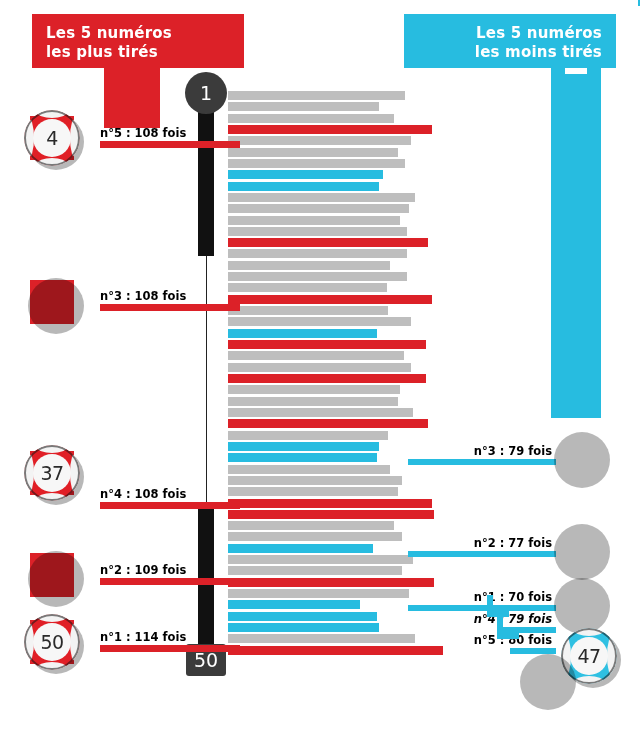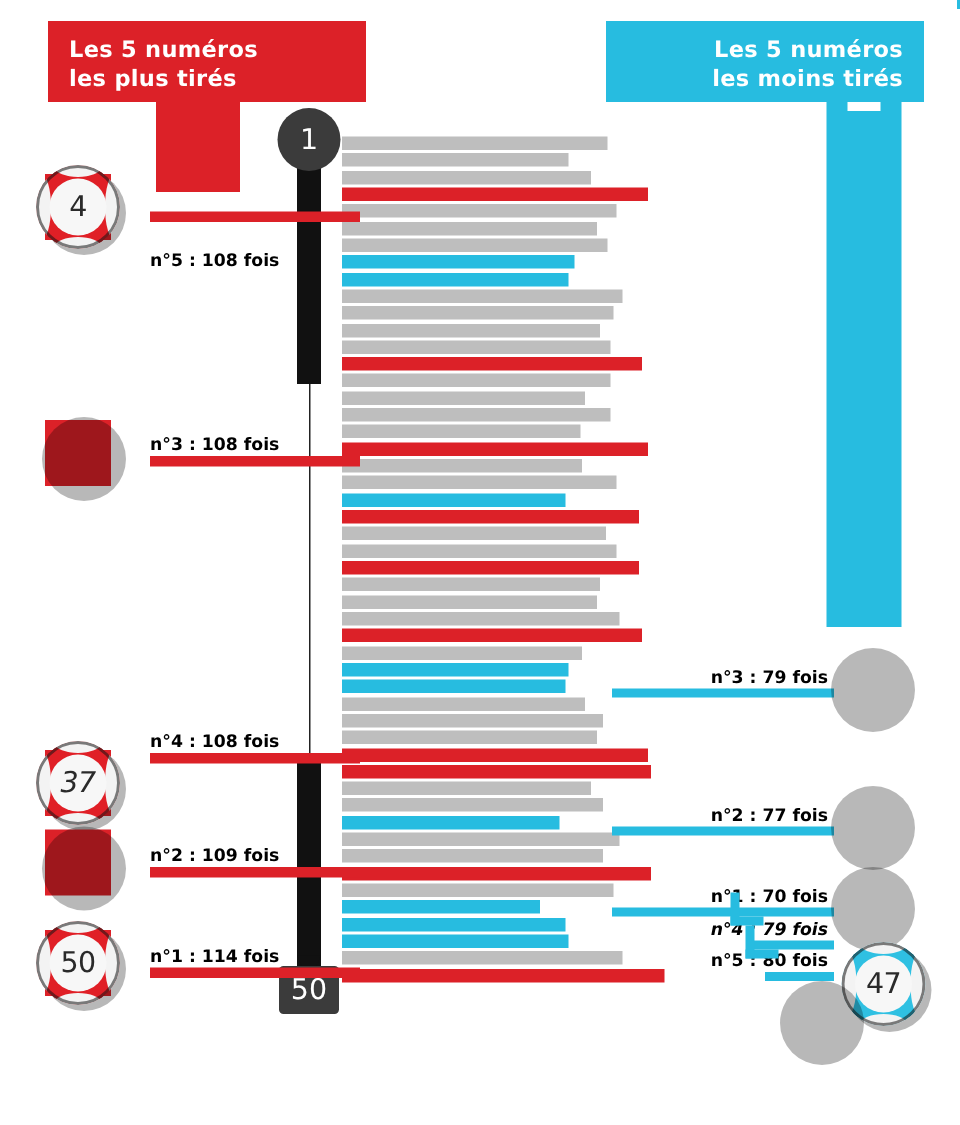--- a/index.html
+++ b/index.html
@@ -195,21 +195,21 @@
       <div class="bar g" title="45 : 96 fois" style="top: 498.08px; width: 181.248px; height: 9px;"></div>
       <div class="bar b" title="46 : 70 fois" style="top: 509.4px; width: 132.16px; height: 9px;"></div>
       <div class="bar b" title="47 : 79 fois" style="top: 520.72px; width: 149.152px; height: 9px;"></div>
       <div class="bar b" title="48 : 80 fois" style="top: 532.04px; width: 151.04px; height: 9px;"></div>
       <div class="bar g" title="49 : 99 fois" style="top: 543.36px; width: 186.912px; height: 9px;"></div>
       <div class="bar r" title="50 : 114 fois" style="top: 554.68px; width: 215.232px; height: 9px;"></div>
     </div>
 
   <div id="red-callouts">
       <div class="call-red-line" style="left: 100px; top: 141px; width: 140px;"></div>
-      <div class="call-red-txt" style="left: 100px; top: 126px; margin-top: 40px;">n°5 : 108 fois</div>
+      <div class="call-red-txt" style="left: 100px; top: 126px;">n°5 : 108 fois</div>
       <div class="ball-wrap" style="width: 64px; height: 64px; left: 24px; top: 110px;">
         <div class="ball-bg-red"></div>
         <div class="ball-shadow"></div>
         <div class="ball red">
           <div class="shell"></div>
           <div class="panel-l"></div>
           <div class="panel-r"></div>
           <div class="panel-t"></div>
           <div class="panel-b"></div>
           <div class="rim"></div>
@@ -217,21 +217,21 @@
         </div>
       </div>
       <div class="call-red-line" style="left: 100px; top: 304px; width: 140px;"></div>
       <div class="call-red-txt" style="left: 100px; top: 289px;">n°3 : 108 fois</div>
       <div class="ball-wrap" style="width: 64px; height: 64px; left: 24px; top: 274px;">
         <div class="ball-bg-red"></div>
         <div class="ball-shadow"></div>
       </div>
       <div class="call-red-line" style="left: 100px; top: 502px; width: 140px;"></div>
       <div class="call-red-txt" style="left: 100px; top: 487px;">n°4 : 108 fois</div>
-      <div class="ball-wrap" style="width: 64px; height: 64px; left: 24px; top: 494px; font-style: italic;">
+      <div class="ball-wrap" style="width: 64px; height: 64px; left: 24px; top: 445px;">
         <div class="ball-bg-red"></div>
         <div class="ball-shadow"></div>
         <div class="ball red">
           <div class="shell"></div>
           <div class="panel-l"></div>
           <div class="panel-r"></div>
           <div class="panel-t"></div>
           <div class="panel-b"></div>
           <div class="rim"></div>
           <div class="disc">37</div>

